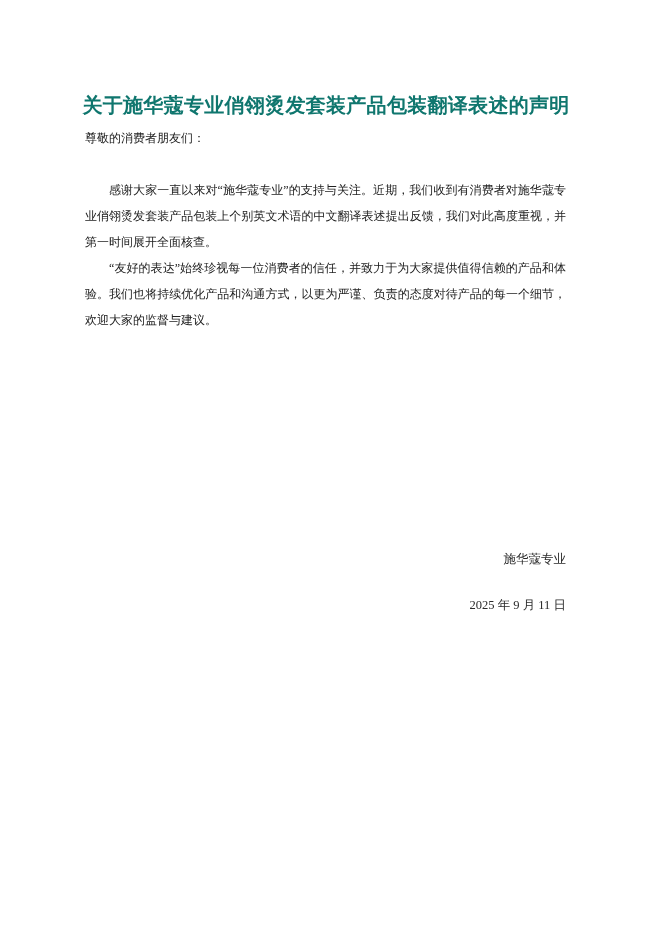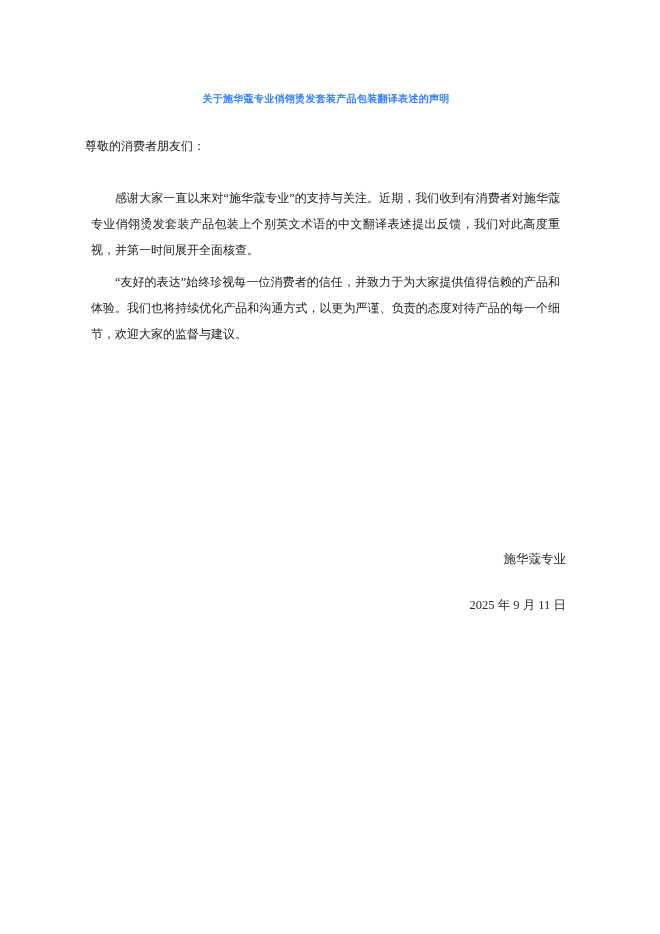--- a/index.html
+++ b/index.html
@@ -15,40 +15,40 @@
     overflow: hidden;
     font-family: "Liberation Serif", "DejaVu Serif", serif;
     color: #212121;
   }
   .doc-title {
     position: absolute;
     top: 83px;
     left: 0;
     width: 652px;
     text-align: center;
-    font-size: 10px;
+    font-size: 20px;
     font-weight: bold;
-    color: #3b82f6;
+    color: #0f766e;
     letter-spacing: 0.3px;
     line-height: 18px;
   }
   .doc-body {
     position: absolute;
-    top: 133px;
+    top: 125px;
     left: 85px;
     width: 481px;
     font-size: 12px;
     line-height: 26px;
     text-align: justify;
   }
   .salutation {
     margin: 0 0 26px 0; 
   }
   .para {
-    margin: 6px;
+    margin: 0;
     text-indent: 2em;
   }
   .closing {
     position: absolute;
     top: 546px;
     left: 85px;
     width: 481px;
     text-align: right;
     font-size: 12.5px;
     line-height: 26px;

